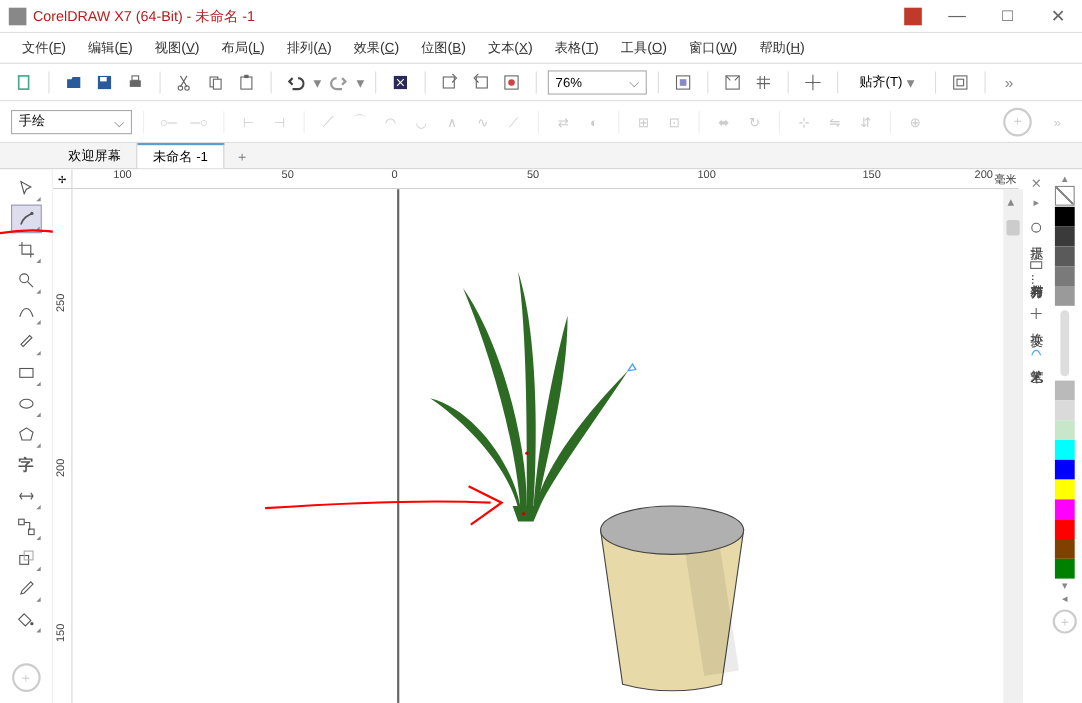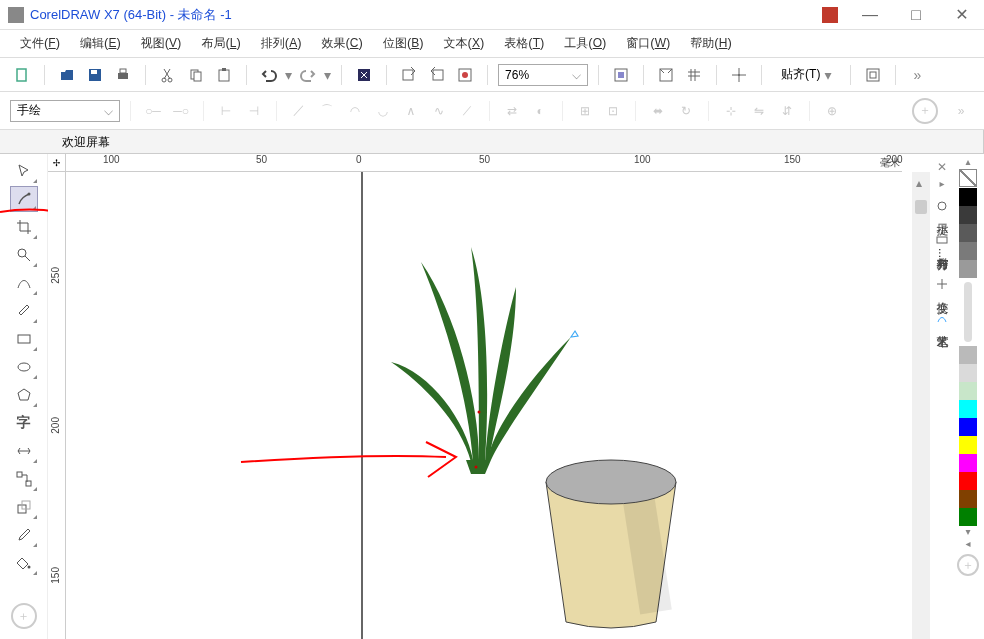--- a/index.html
+++ b/index.html
@@ -1,20 +1,20 @@
 <!DOCTYPE html>
 <html><head>
 <meta charset="utf-8">
 <style>
 * { margin:0; padding:0; box-sizing:border-box; font-family:'Microsoft YaHei',Arial,sans-serif; font-size:12px; }
 body { background:#fff; width:984px; height:639px; overflow:hidden; position:relative; }
 
 .titlebar { height:30px; background:#fff; display:flex; align-items:center; padding:0 8px; border-bottom:1px solid #e0e0e0; }
 .titlebar .logo { width:16px; height:16px; background:#888; margin-right:6px; display:inline-block; }
-.titlebar .title { color:#1d4ed8; font-size:13px; flex:1; }
+.titlebar .title { color:#b91c1c; font-size:13px; flex:1; }
 .titlebar .winbtns { display:flex; gap:18px; align-items:center; }
 .titlebar .userbadge { width:16px; height:16px; background:#c0392b; }
 .titlebar .wbtn { width:28px; height:20px; display:flex; align-items:center; justify-content:center; color:#666; font-size:16px; cursor:pointer; }
 
 .menubar { height:28px; display:flex; align-items:center; padding:0 10px; gap:0; border-bottom:1px solid #ddd; }
 .menubar .mitem { padding:4px 10px; color:#333; cursor:pointer; font-size:13px; }
 .menubar .mitem .accel { text-decoration:underline; }
 
 .toolbar1 { height:34px; display:flex; align-items:center; padding:0 10px; gap:4px; border-bottom:1px solid #ddd; }
 .toolbar1 .tbtn { width:24px; height:24px; display:flex; align-items:center; justify-content:center; color:#555; cursor:pointer; border-radius:2px; }
@@ -24,35 +24,35 @@
 .toolbar1 .alignbtn { padding:2px 8px; border:1px solid transparent; display:flex; align-items:center; gap:4px; cursor:pointer; }
 .toolbar1 .chev { font-size:14px; color:#888; }
 
 .toolbar2 { height:38px; display:flex; align-items:center; padding:0 10px; gap:4px; border-bottom:1px solid #ddd; }
 .toolbar2 .freehand { width:110px; height:22px; border:1px solid #aaa; display:flex; align-items:center; padding:0 6px; justify-content:space-between; }
 .toolbar2 .tbtn { width:24px; height:24px; display:flex; align-items:center; justify-content:center; color:#ccc; cursor:default; }
 .toolbar2 .sep { width:1px; height:20px; background:#eee; margin:0 6px; }
 .toolbar2 .circlebtn { width:26px; height:26px; border:2px solid #ccc; border-radius:50%; display:flex; align-items:center; justify-content:center; color:#ccc; margin-left:auto; }
 .toolbar2 .circlebtn2 { width:26px; height:26px; border:2px solid #ccc; border-radius:50%; display:flex; align-items:center; justify-content:center; color:#ccc; margin-left:6px; }
 
-.doctabs { height:24px; display:flex; align-items:stretch; background:#f4f4f4; border-bottom:1px solid #ccc; padding-left:48px;flex-direction:column; }
+.doctabs { height:24px; display:flex; align-items:stretch; background:#f4f4f4; border-bottom:1px solid #ccc; padding-left:48px; }
 .doctabs .tab { padding:4px 14px; border-right:1px solid #ccc; cursor:pointer; display:flex; align-items:center; }
 .doctabs .tab.active { background:#fff; border-top:2px solid #5a9fd4; }
 .doctabs .addtab { padding:4px 10px; color:#777; cursor:pointer; }
 
 .main { position:absolute; top:154px; left:0; right:0; bottom:0; display:flex; }
 .ltoolbox { width:48px; background:#fff; border-right:1px solid #eee; display:flex; flex-direction:column; align-items:center; padding-top:4px; gap:2px; position:relative; }
 .ltoolbox .tool { width:28px; height:26px; display:flex; align-items:center; justify-content:center; cursor:pointer; color:#555; position:relative; }
 .ltoolbox .tool.selected { background:#dde; border:1px solid #99b; }
 .ltoolbox .fly { position:absolute; right:1px; bottom:1px; width:0; height:0; border-right:4px solid #888; border-top:4px solid transparent; }
 .ltoolbox .redline { position:absolute; top:53px; left:0; width:58px; }
 .ltoolbox .plusbtn { margin-top:auto; margin-bottom:10px; width:26px; height:26px; border:2px solid #ccc; border-radius:50%; display:flex; align-items:center; justify-content:center; color:#ccc; }
 
 .canvaswrap { flex:1; position:relative; background:#fff; overflow:hidden; }
-.hruler { position:absolute; top:0; left:18px; right:28px; height:18px; background:#fff; border-bottom:1px solid #ccc; }
+.hruler { position:absolute; top:0; left:18px; right:4px; height:18px; background:#fff; border-bottom:1px solid #ccc; }
 .hruler .tick { position:absolute; top:0; font-size:10px; color:#444; }
 .hruler .unit { position:absolute; right:2px; top:2px; font-size:10px; color:#444; }
 .vruler { position:absolute; top:18px; left:0; bottom:0; width:18px; background:#fff; border-right:1px solid #ccc; }
 .vruler .tick { position:absolute; left:2px; font-size:10px; color:#444; writing-mode:vertical-rl; transform:rotate(180deg); }
 .rcorner { position:absolute; top:0; left:0; width:18px; height:18px; background:#fff; border-right:1px solid #ccc; border-bottom:1px solid #ccc; display:flex; align-items:center; justify-content:center; font-size:9px; }
 .canvas { position:absolute; top:18px; left:18px; right:20px; bottom:0; background:#fff; }
 .canvas .pageedge { position:absolute; top:0; bottom:0; left:295px; width:2px; background:#666; }
 .canvas .plant { position:absolute; left:295px; top:70px; }
 .canvas .pot { position:absolute; left:470px; top:280px; }
 .canvas .arrow { position:absolute; left:170px; top:260px; }

